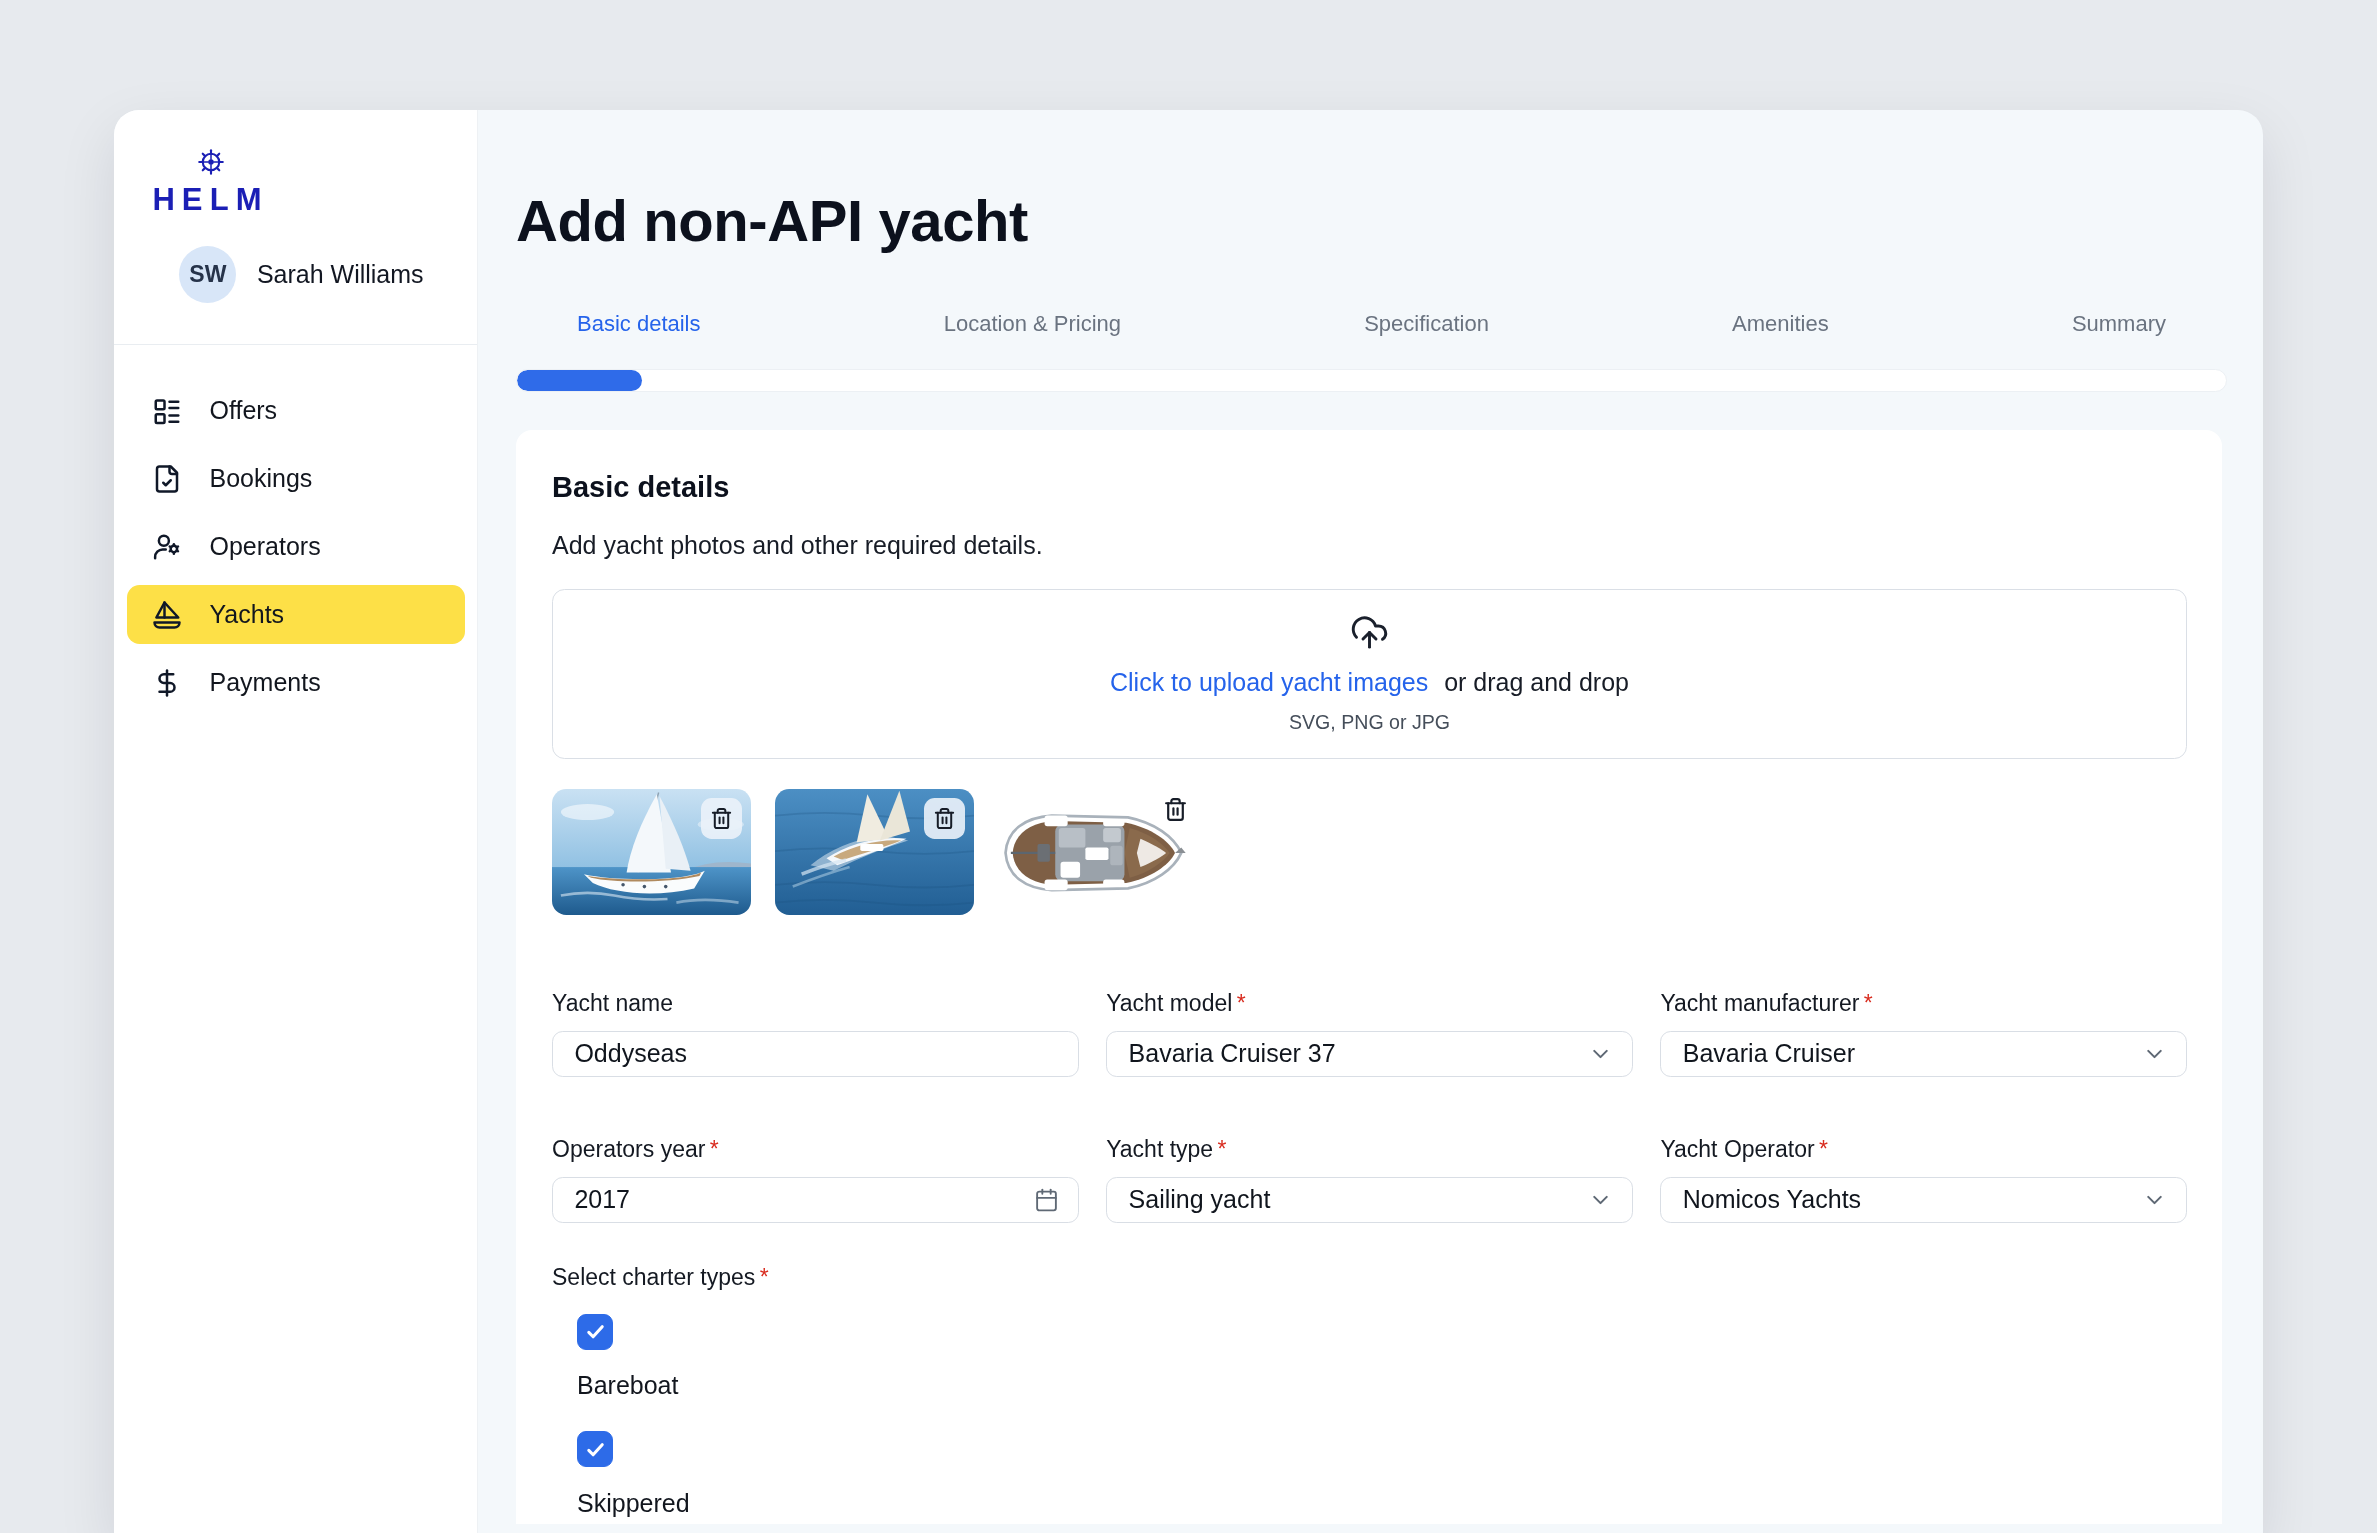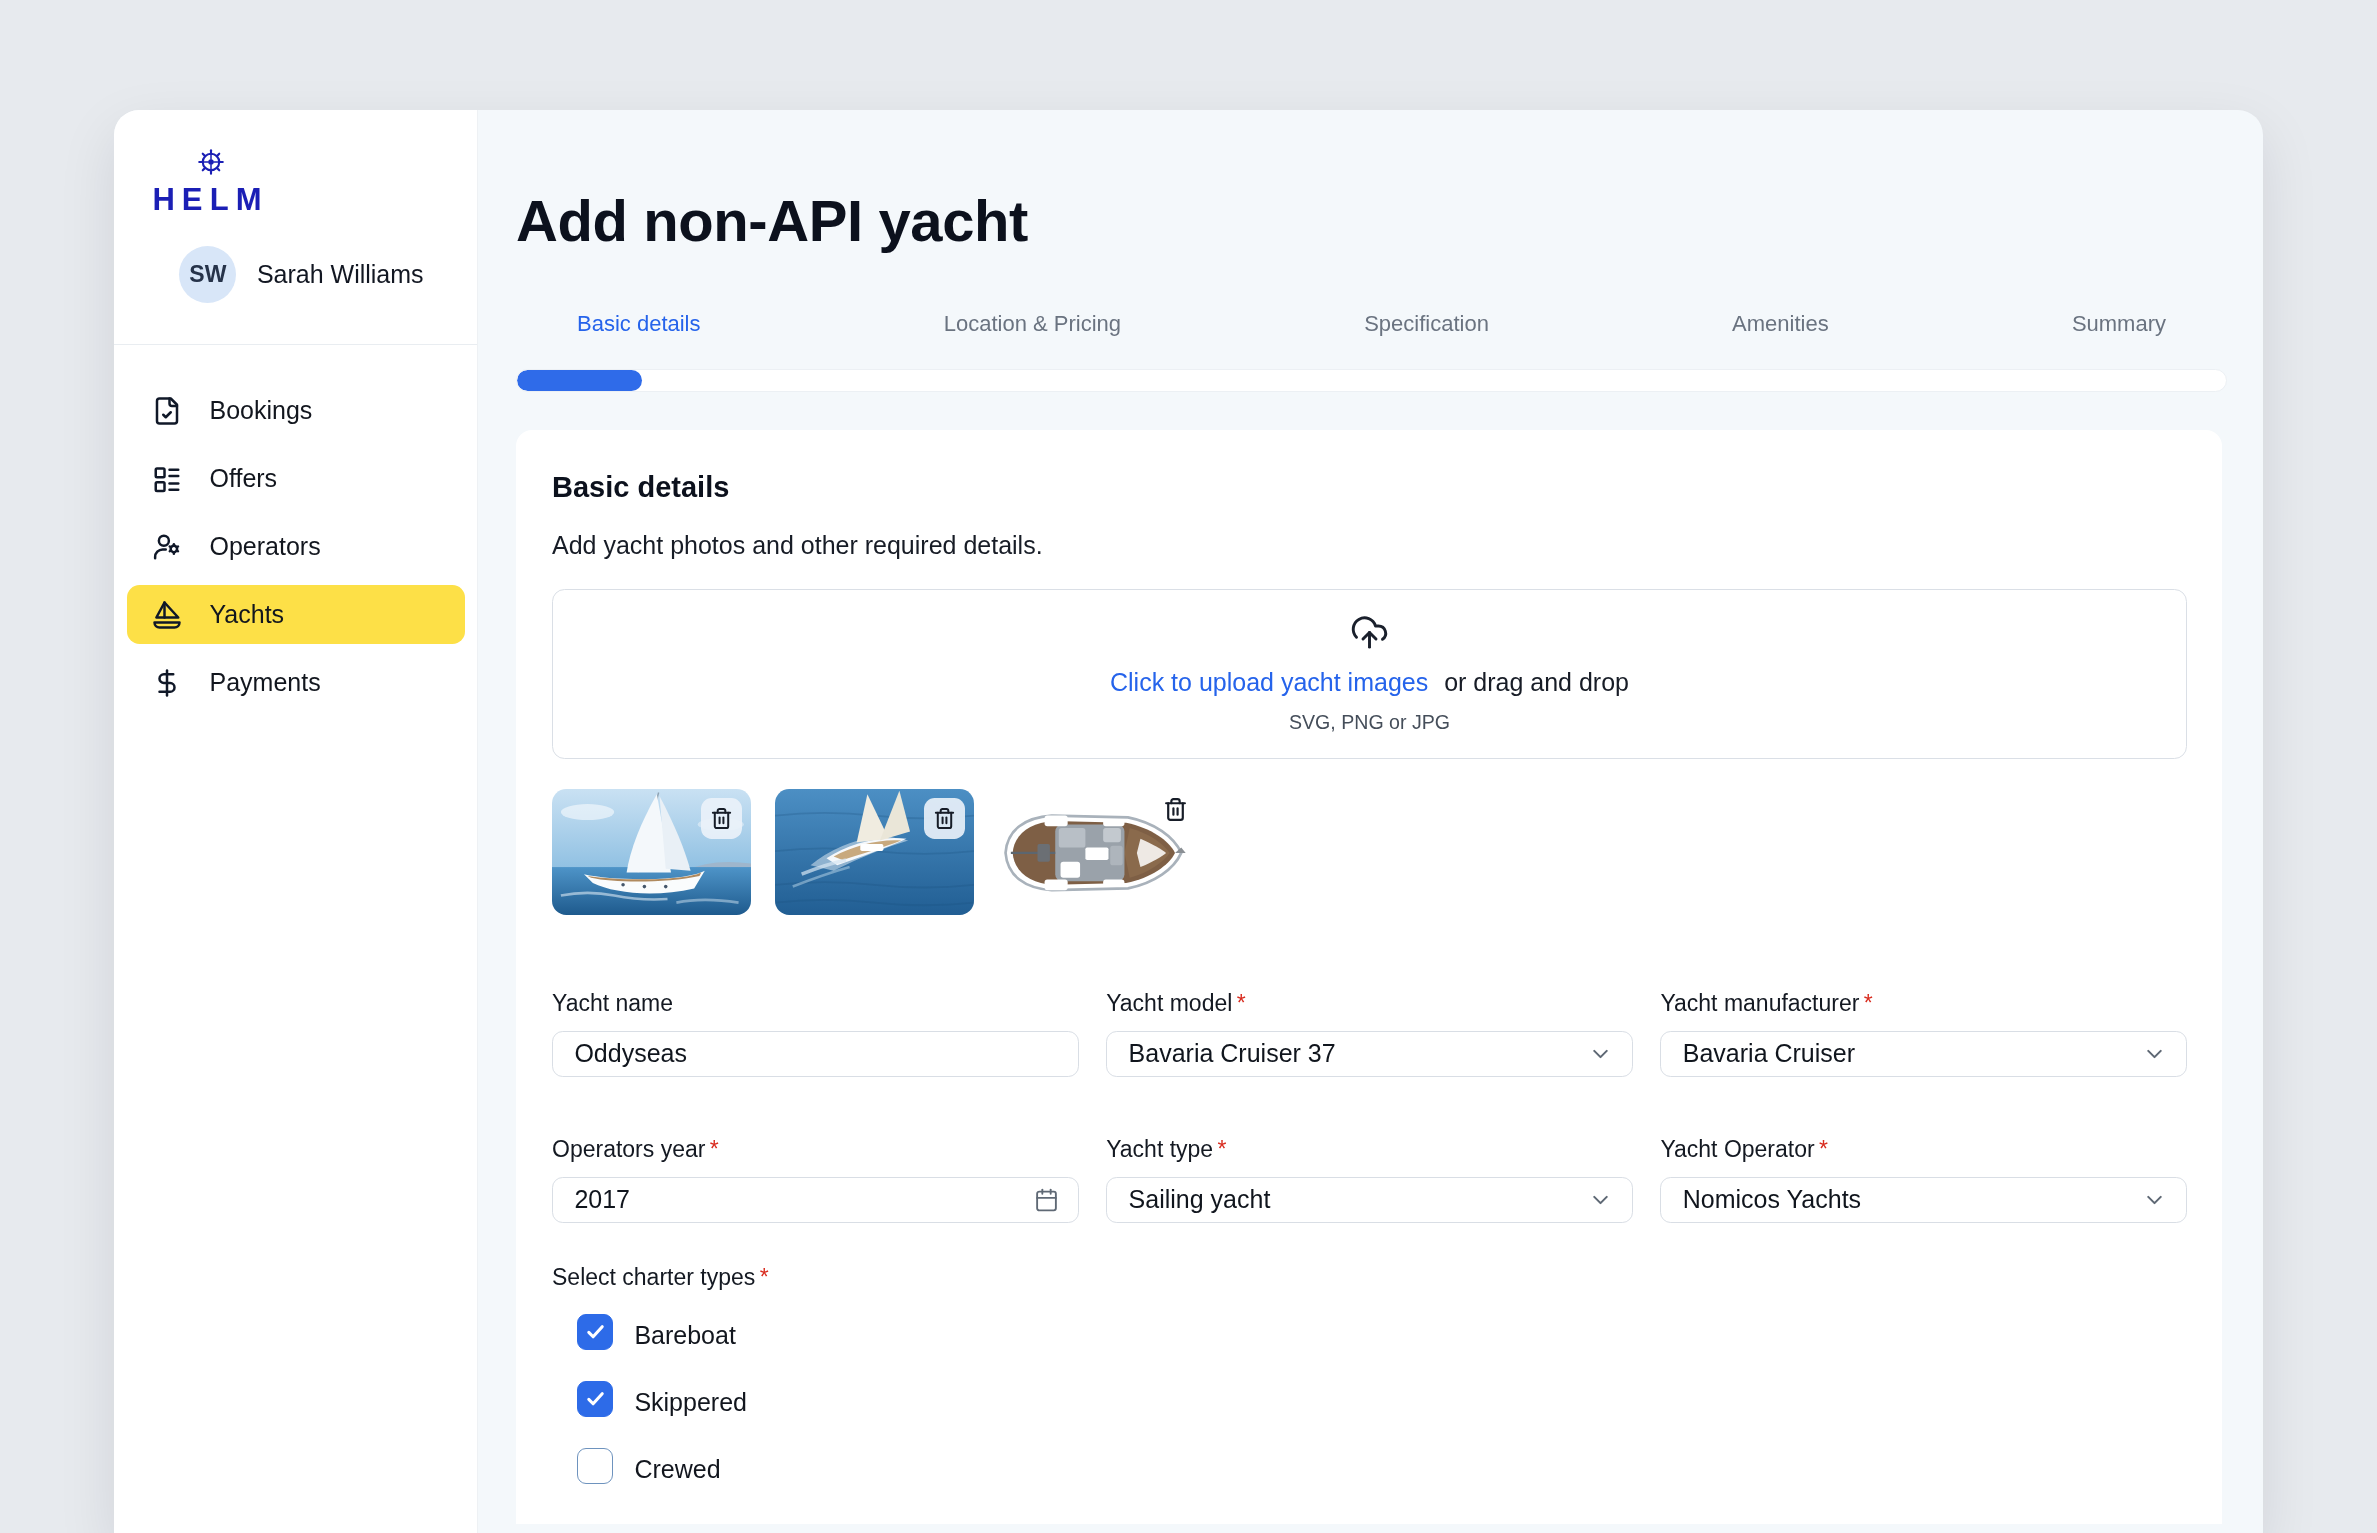--- a/index.html
+++ b/index.html
@@ -112,21 +112,21 @@
     display:flex; align-items:center; outline:none;
   }
   .control .trail-ic {
     position:absolute; right:19.6px; top:50%; transform:translateY(-50%);
     color:#5F6975; pointer-events:none; display:flex;
   }
   .select-box { cursor:pointer; justify-content:flex-start; }
 
   .charter { margin-top:41px; }
   .charter-options { margin-top:23px; margin-left:25px; display:flex; flex-direction:column; gap:31px; }
-  .check-row { display:flex; align-items:flex-end; gap:21.4px; cursor:pointer; }
+  .check-row { display:flex; align-items:flex-start; gap:21.4px; cursor:pointer;flex-direction:column; }
   .checkbox {
     width:36px; height:36px; border-radius:9px;
     border:1.8px solid #6E93BE; background:#fff;
     display:flex; align-items:center; justify-content:center; color:#fff;
   }
   .check-row.checked .checkbox { background:#2D6BE8; border-color:#2D6BE8; }
   .check-row .checkbox svg { visibility:hidden; }
   .check-row.checked .checkbox svg { visibility:visible; }
   .check-label { font-size:25px; color:#12161E; }
 </style>
@@ -163,39 +163,39 @@
         <div class="avatar">SW</div>
         <div class="user-name">Sarah Williams</div>
       </div>
 
       <div class="side-divider"></div>
 
       <nav class="nav">
         <div class="nav-item">
           <span class="nav-ic">
             <svg width="30" height="30" viewBox="0 0 24 24" fill="none" stroke="currentColor" stroke-width="2" stroke-linecap="round" stroke-linejoin="round">
-              <path d="M15 2H6a2 2 0 0 0-2 2v16a2 2 0 0 0 2 2h12a2 2 0 0 0 2-2V7Z"></path>
-              <path d="M14 2v4a2 2 0 0 0 2 2h4"></path>
-                <path d="m9 15 2 2 4-4"></path>
-            </svg>
-          </span>
-          <span class="nav-label">Bookings</span>
-        </div>
-        <div class="nav-item">
-          <span class="nav-ic">
-            <svg width="30" height="30" viewBox="0 0 24 24" fill="none" stroke="currentColor" stroke-width="2" stroke-linecap="round" stroke-linejoin="round">
               <rect x="3" y="3.5" width="7" height="7" rx="1"></rect>
                 <rect x="3" y="14.5" width="7" height="7" rx="1"></rect>
               <line x1="14" y1="4.5" x2="21" y2="4.5"></line>
                 <line x1="14" y1="9.5" x2="21" y2="9.5"></line>
               <line x1="14" y1="15.5" x2="21" y2="15.5"></line>
                 <line x1="14" y1="20.5" x2="21" y2="20.5"></line>
             </svg>
           </span>
           <span class="nav-label">Offers</span>
+        </div>
+        <div class="nav-item">
+          <span class="nav-ic">
+            <svg width="30" height="30" viewBox="0 0 24 24" fill="none" stroke="currentColor" stroke-width="2" stroke-linecap="round" stroke-linejoin="round">
+              <path d="M15 2H6a2 2 0 0 0-2 2v16a2 2 0 0 0 2 2h12a2 2 0 0 0 2-2V7Z"></path>
+              <path d="M14 2v4a2 2 0 0 0 2 2h4"></path>
+                <path d="m9 15 2 2 4-4"></path>
+            </svg>
+          </span>
+          <span class="nav-label">Bookings</span>
         </div>
         <div class="nav-item">
           <span class="nav-ic">
             <svg width="30" height="30" viewBox="0 0 24 24" fill="none" stroke="currentColor" stroke-width="2" stroke-linecap="round" stroke-linejoin="round">
               <circle cx="9.5" cy="7" r="4"></circle>
               <path d="M2.5 21v-1a6 6 0 0 1 6-6h2.5"></path>
               <circle cx="17.5" cy="13.5" r="2.6"></circle>
               <line x1="17.5" y1="9.7" x2="17.5" y2="10.9"></line>
                 <line x1="17.5" y1="16.1" x2="17.5" y2="17.3"></line>
               <line x1="14.2" y1="11.6" x2="15.3" y2="12.2"></line>

